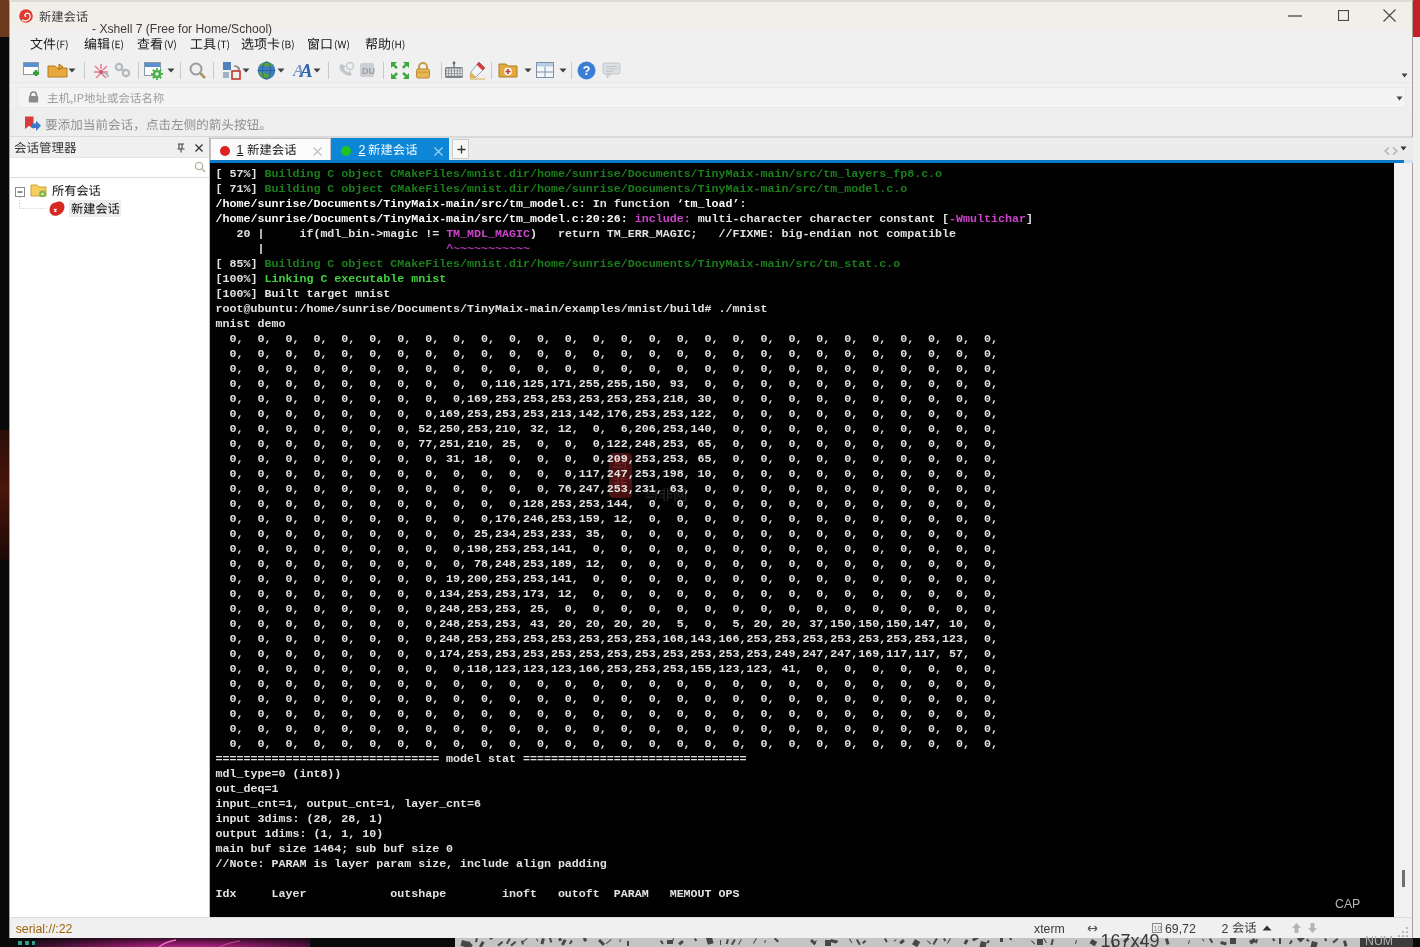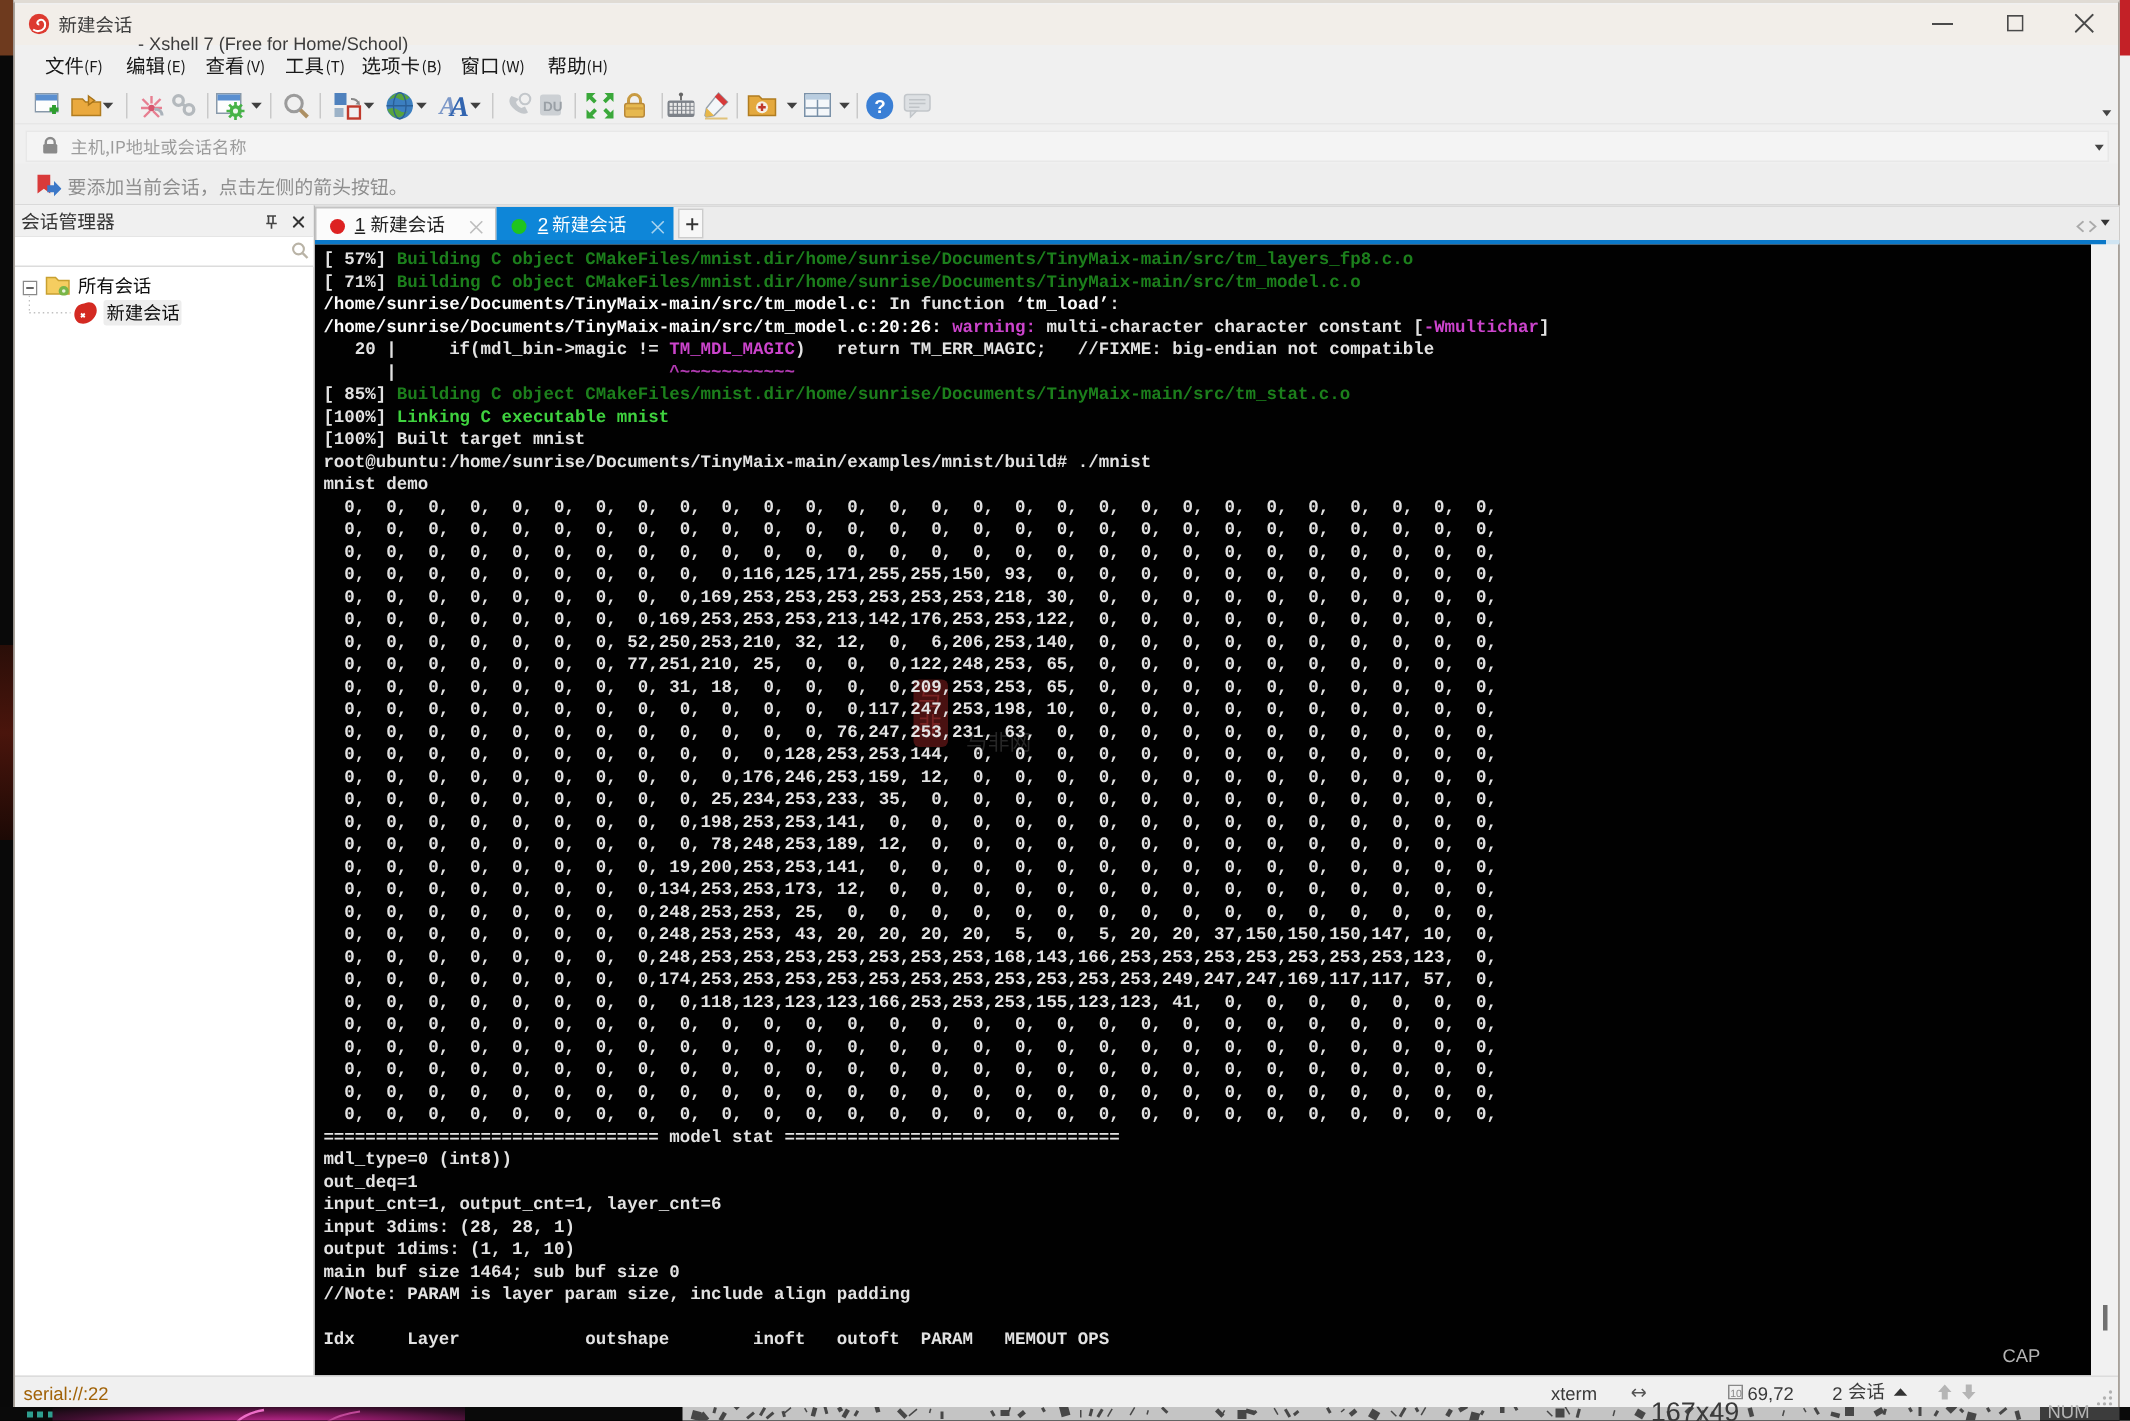--- a/index.html
+++ b/index.html
@@ -569,21 +569,21 @@
     <svg class="a" style="left:434.0px;top:324.4px" width="45" height="21">
       <g fill="#262626" transform="translate(0,13.05) scale(0.01450,-0.01450)">
         <use href="#g4e0e" x="0"></use>
         <use href="#g975e" x="1000"></use>
         <use href="#g7f51" x="2000"></use>
       </g>
     </svg>
     <pre>[ 57%] <span class="gn">Building C object CMakeFiles/mnist.dir/home/sunrise/Documents/TinyMaix-main/src/tm_layers_fp8.c.o</span>
 [ 71%] <span class="gn">Building C object CMakeFiles/mnist.dir/home/sunrise/Documents/TinyMaix-main/src/tm_model.c.o</span>
 <span class="bw">/home/sunrise/Documents/TinyMaix-main/src/tm_model.c:</span> In function <span class="bw">‘tm_load’</span>:
-<span class="bw">/home/sunrise/Documents/TinyMaix-main/src/tm_model.c:20:26:</span> <span class="mg">warning:</span> multi-character character constant [<span class="mg">-Wmultichar</span>]
+<span class="bw">/home/sunrise/Documents/TinyMaix-main/src/tm_model.c:20:26:</span> <span class="mg">include:</span> multi-character character constant [<span class="mg">-Wmultichar</span>]
    20 |     if(mdl_bin-&gt;magic != <span class="mg">TM_MDL_MAGIC</span>)   return TM_ERR_MAGIC;   //FIXME: big-endian not compatible
       |                          <span class="dm">^~~~~~~~~~~~</span>
 [ 85%] <span class="gn">Building C object CMakeFiles/mnist.dir/home/sunrise/Documents/TinyMaix-main/src/tm_stat.c.o</span>
 [100%] <span class="bg">Linking C executable mnist</span>
 [100%] Built target mnist
 root@ubuntu:/home/sunrise/Documents/TinyMaix-main/examples/mnist/build# ./mnist
 mnist demo
   0,  0,  0,  0,  0,  0,  0,  0,  0,  0,  0,  0,  0,  0,  0,  0,  0,  0,  0,  0,  0,  0,  0,  0,  0,  0,  0,  0,
   0,  0,  0,  0,  0,  0,  0,  0,  0,  0,  0,  0,  0,  0,  0,  0,  0,  0,  0,  0,  0,  0,  0,  0,  0,  0,  0,  0,
   0,  0,  0,  0,  0,  0,  0,  0,  0,  0,  0,  0,  0,  0,  0,  0,  0,  0,  0,  0,  0,  0,  0,  0,  0,  0,  0,  0,

